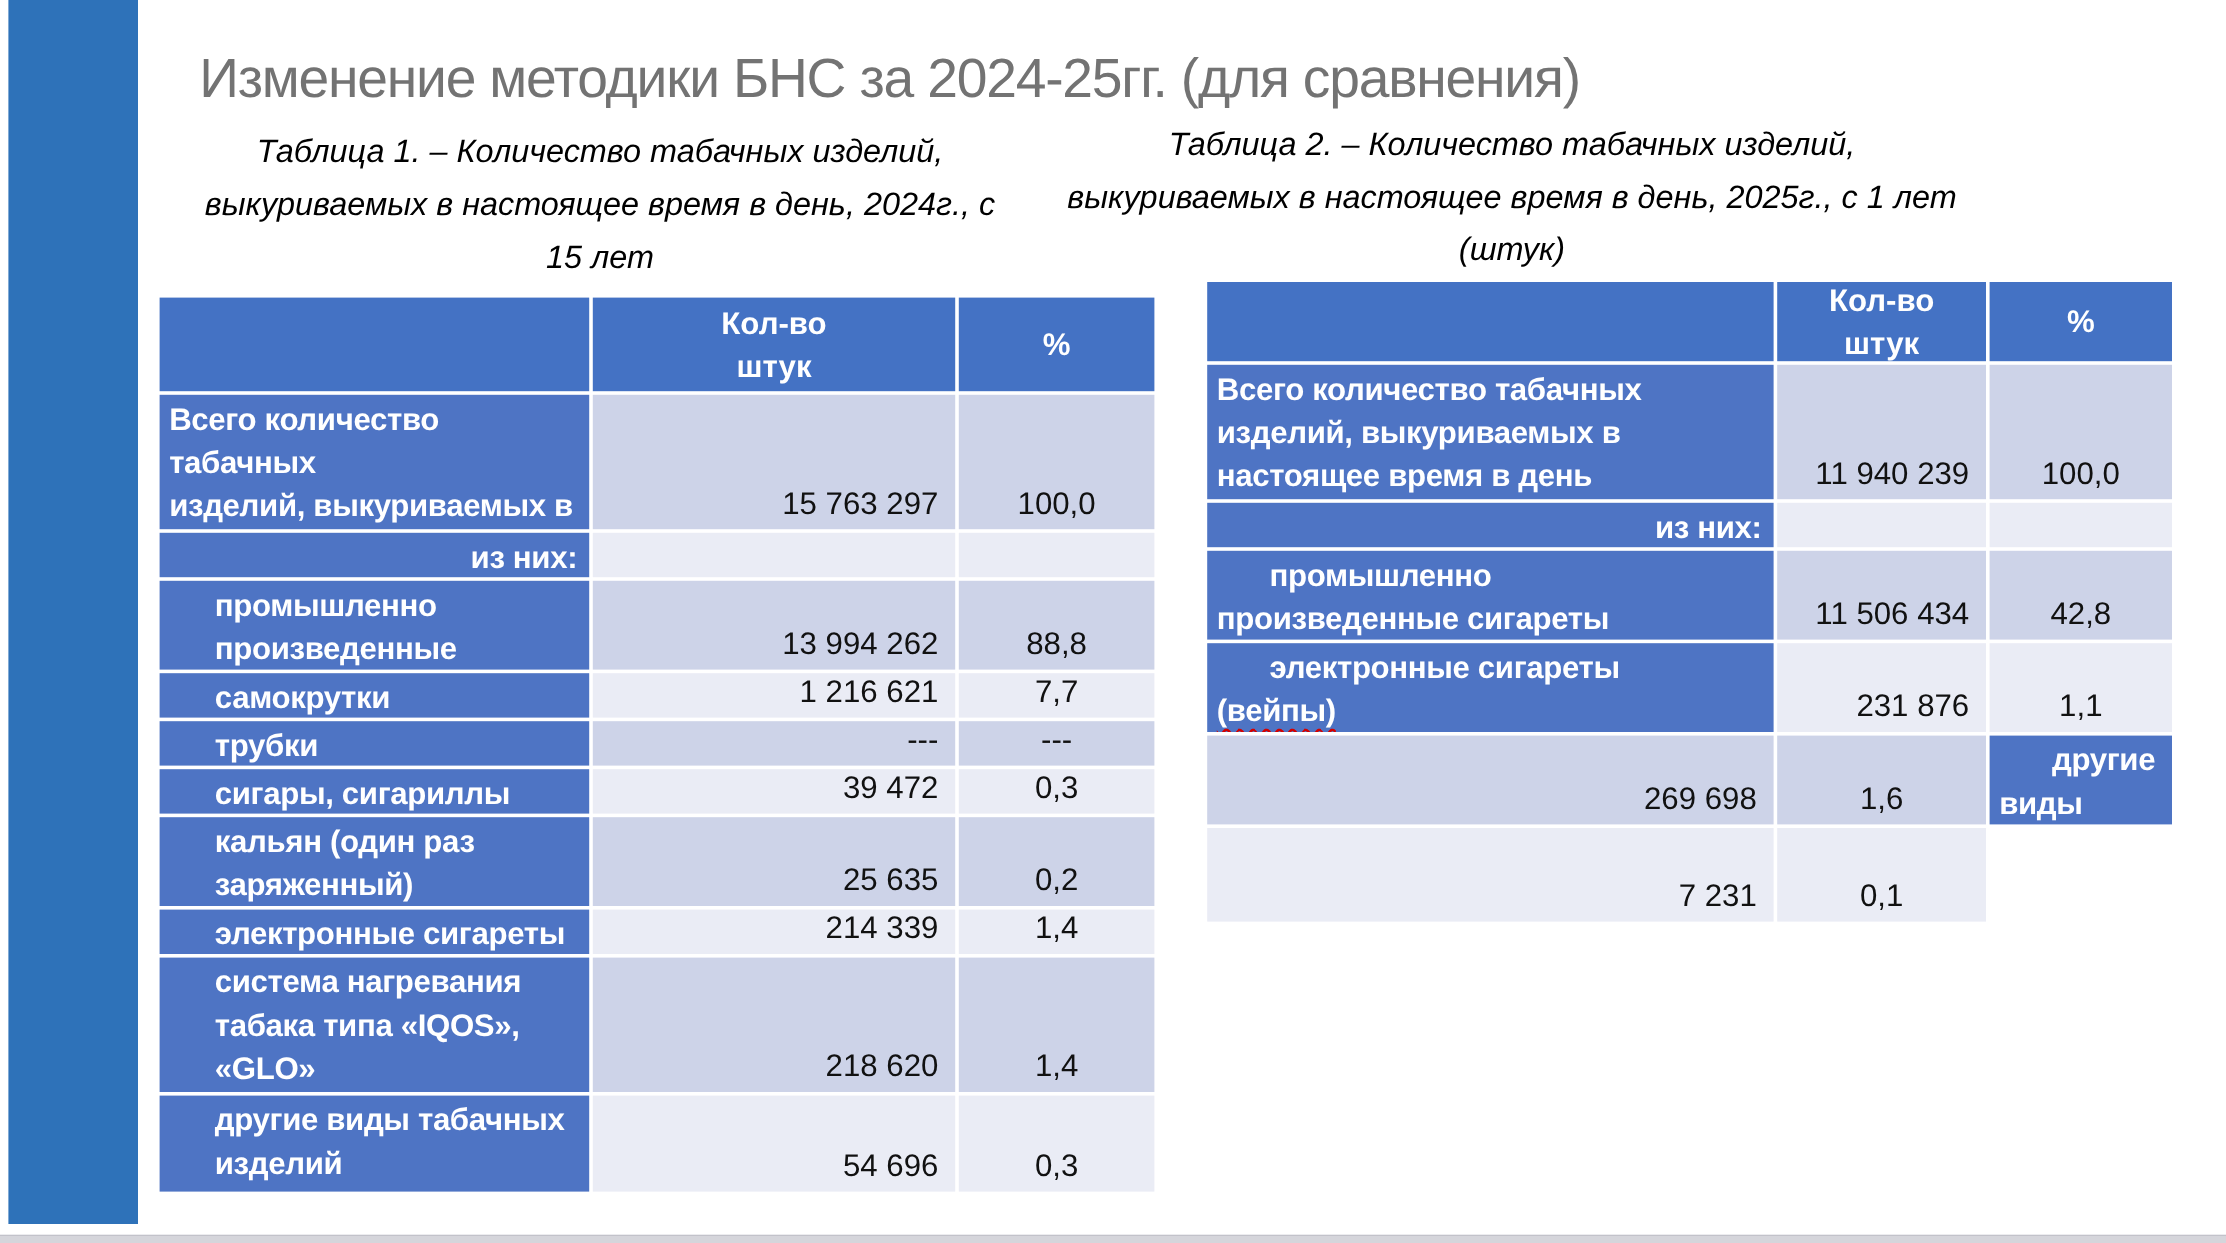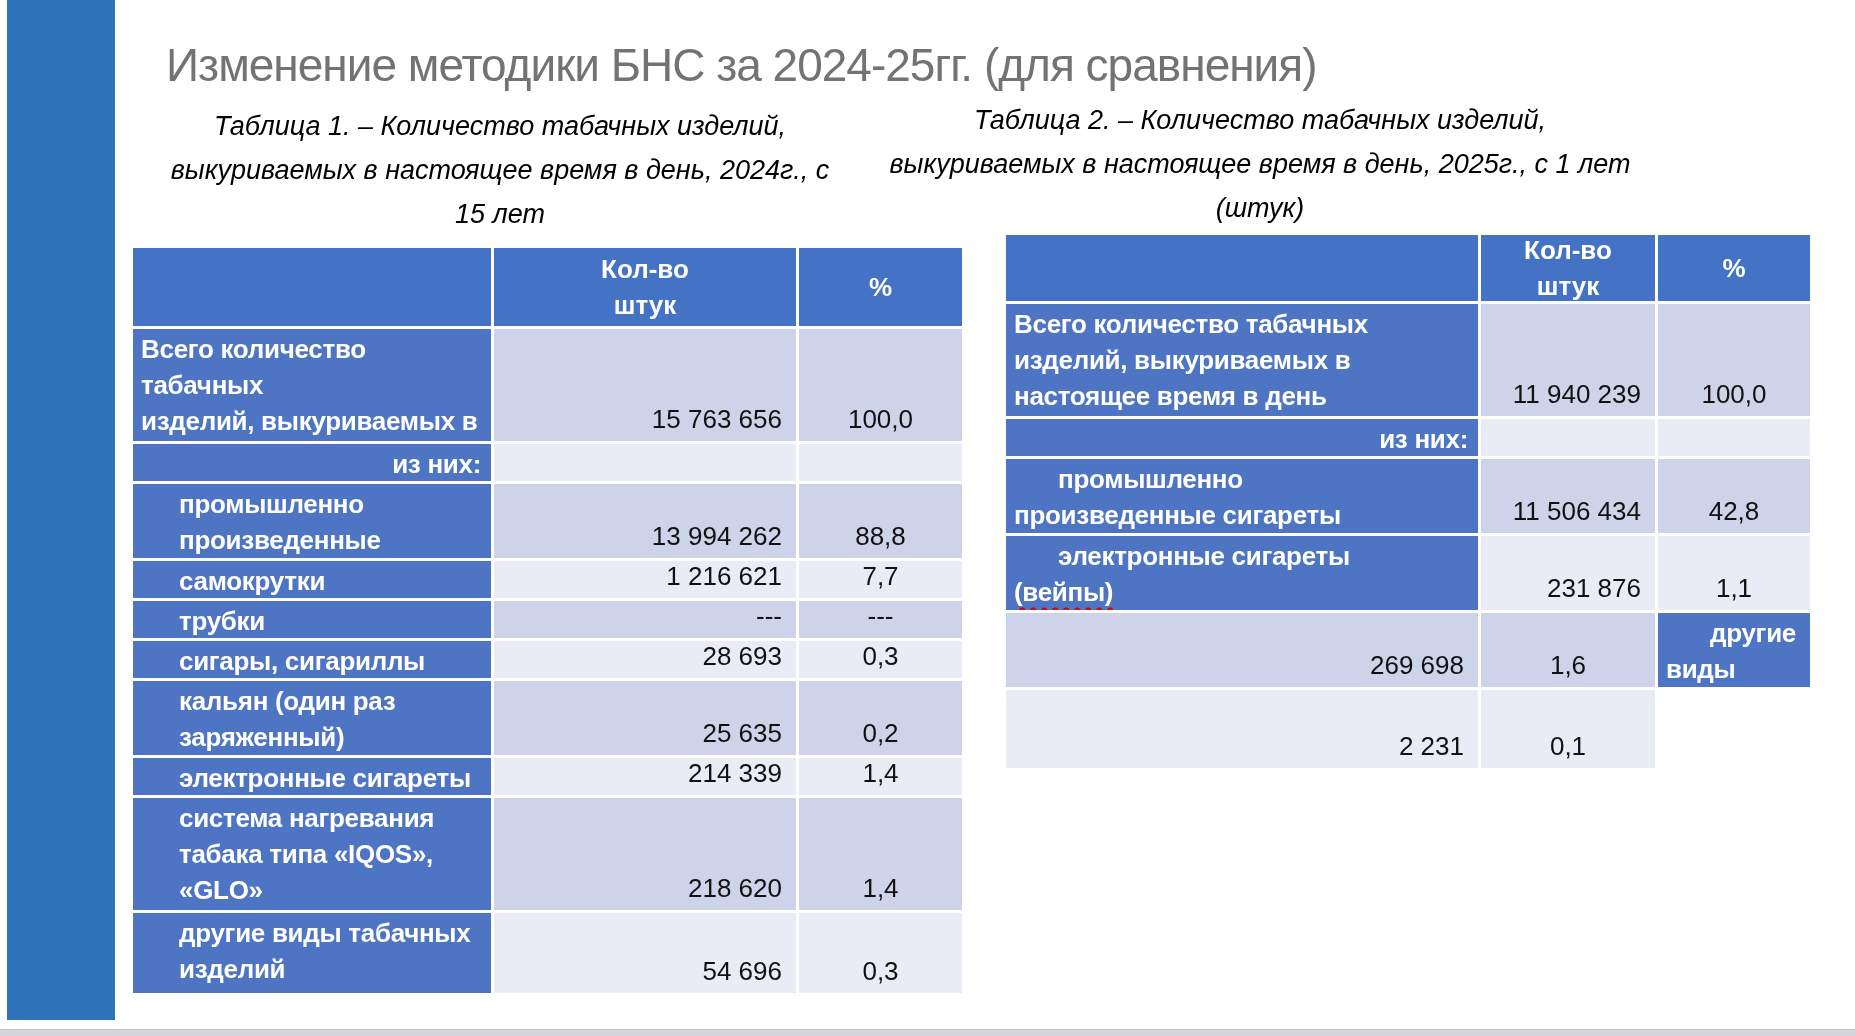--- a/index.html
+++ b/index.html
@@ -102,42 +102,42 @@
 <div class="data-table table-1">
 
   <div class="cell hdr"></div>
   <div class="cell hdr">Кол-во
 штук</div>
   <div class="cell hdr">%</div>
 
   <div class="cell lbl">Всего количество табачных
 изделий, выкуриваемых в
 настоящее время в день</div>
-  <div class="cell val cnt b1">15 763 656</div>
+  <div class="cell val cnt b1">15 763 297</div>
   <div class="cell val pct b1">100,0</div>
 
   <div class="cell lbl subhead">из них:</div>
   <div class="cell val cnt b2"></div>
   <div class="cell val pct b2"></div>
 
   <div class="cell lbl indent-all">промышленно
 произведенные сигареты</div>
   <div class="cell val cnt b1">13 994 262</div>
   <div class="cell val pct b1">88,8</div>
 
   <div class="cell lbl indent-all">самокрутки</div>
   <div class="cell val cnt b2">1 216 621</div>
   <div class="cell val pct b2">7,7</div>
 
   <div class="cell lbl indent-all">трубки</div>
   <div class="cell val cnt b1">---</div>
   <div class="cell val pct b1">---</div>
 
   <div class="cell lbl indent-all">сигары, сигариллы</div>
-  <div class="cell val cnt b2">28 693</div>
+  <div class="cell val cnt b2">39 472</div>
   <div class="cell val pct b2">0,3</div>
 
   <div class="cell lbl indent-all">кальян (один раз
 заряженный)</div>
   <div class="cell val cnt b1">25 635</div>
   <div class="cell val pct b1">0,2</div>
 
   <div class="cell lbl indent-all">электронные сигареты</div>
   <div class="cell val cnt b2">214 339</div>
   <div class="cell val pct b2">1,4</div>
@@ -178,15 +178,15 @@
 
   <div class="cell lbl indent-first"><span>электронные сигареты</span><span class="squiggle">(вейпы)</span></div>
   <div class="cell val cnt b2">231 876</div>
   <div class="cell val pct b2">1,1</div>
 
   <div class="cell val cnt b1">269 698</div>
   <div class="cell val pct b1">1,6</div>
 
   <div class="cell lbl indent-first">другие виды табачных
 изделий</div>
-  <div class="cell val cnt b2">2 231</div>
+  <div class="cell val cnt b2">7 231</div>
   <div class="cell val pct b2">0,1</div>
 </div>
 
 </body></html>

